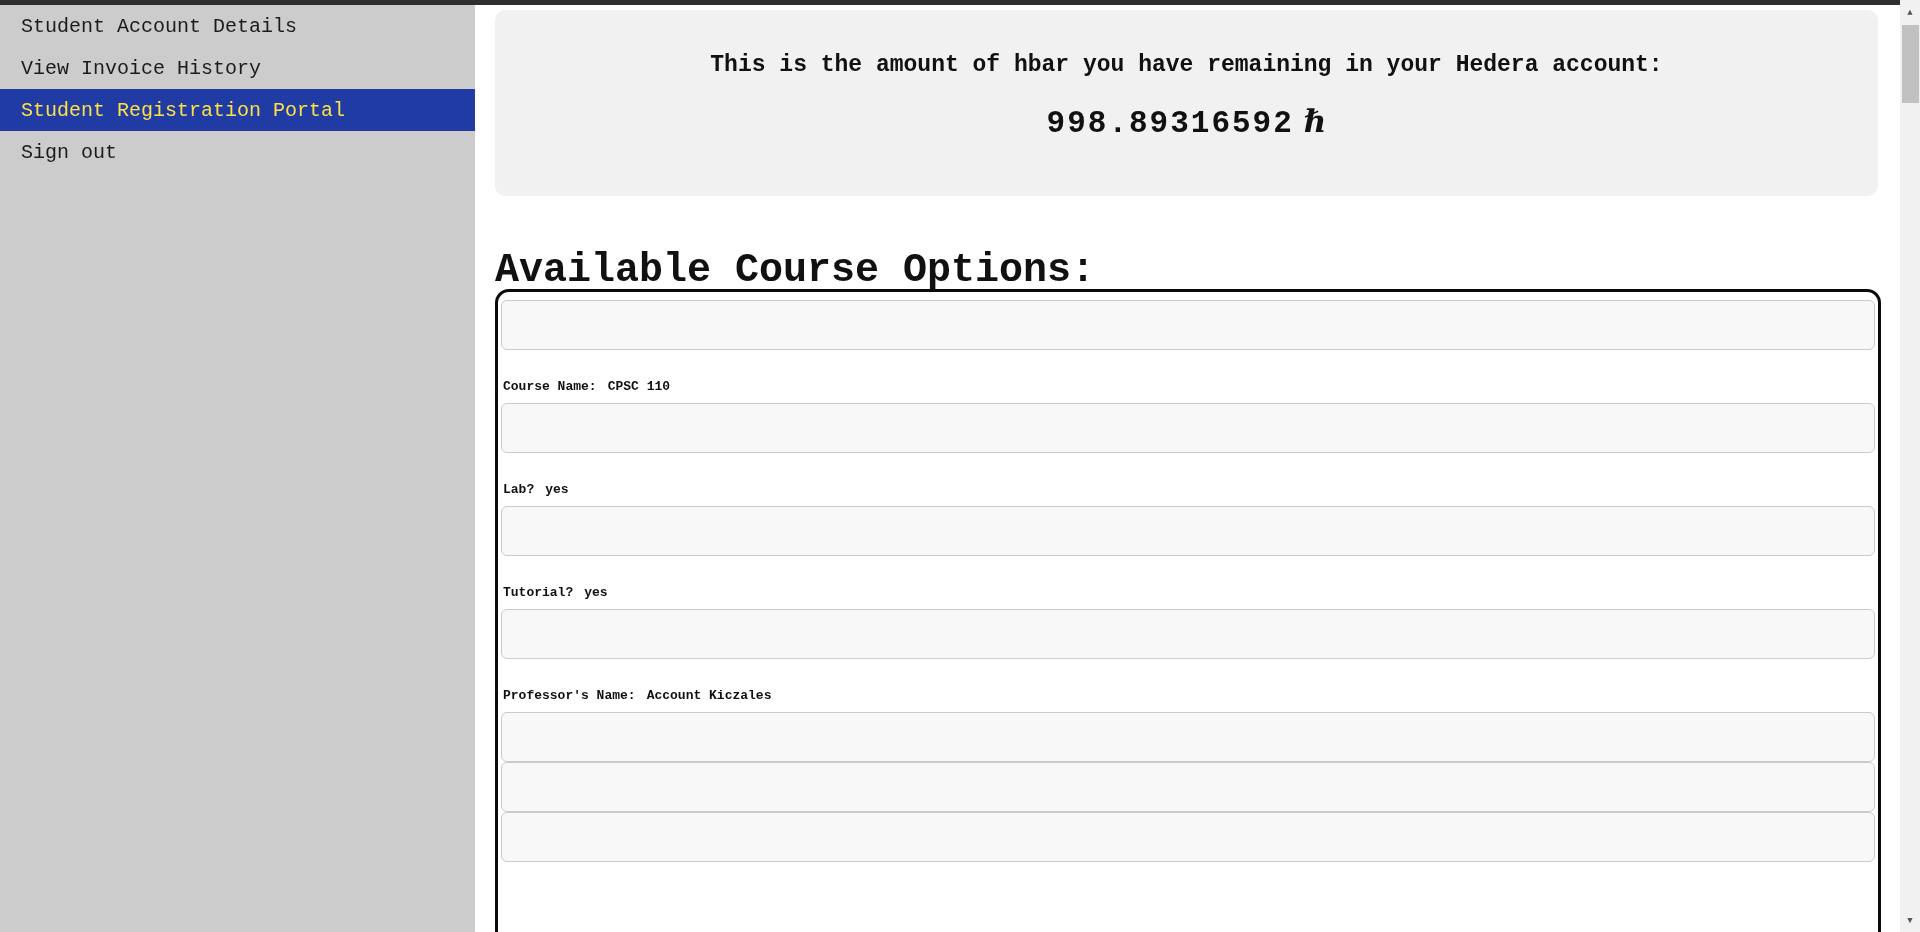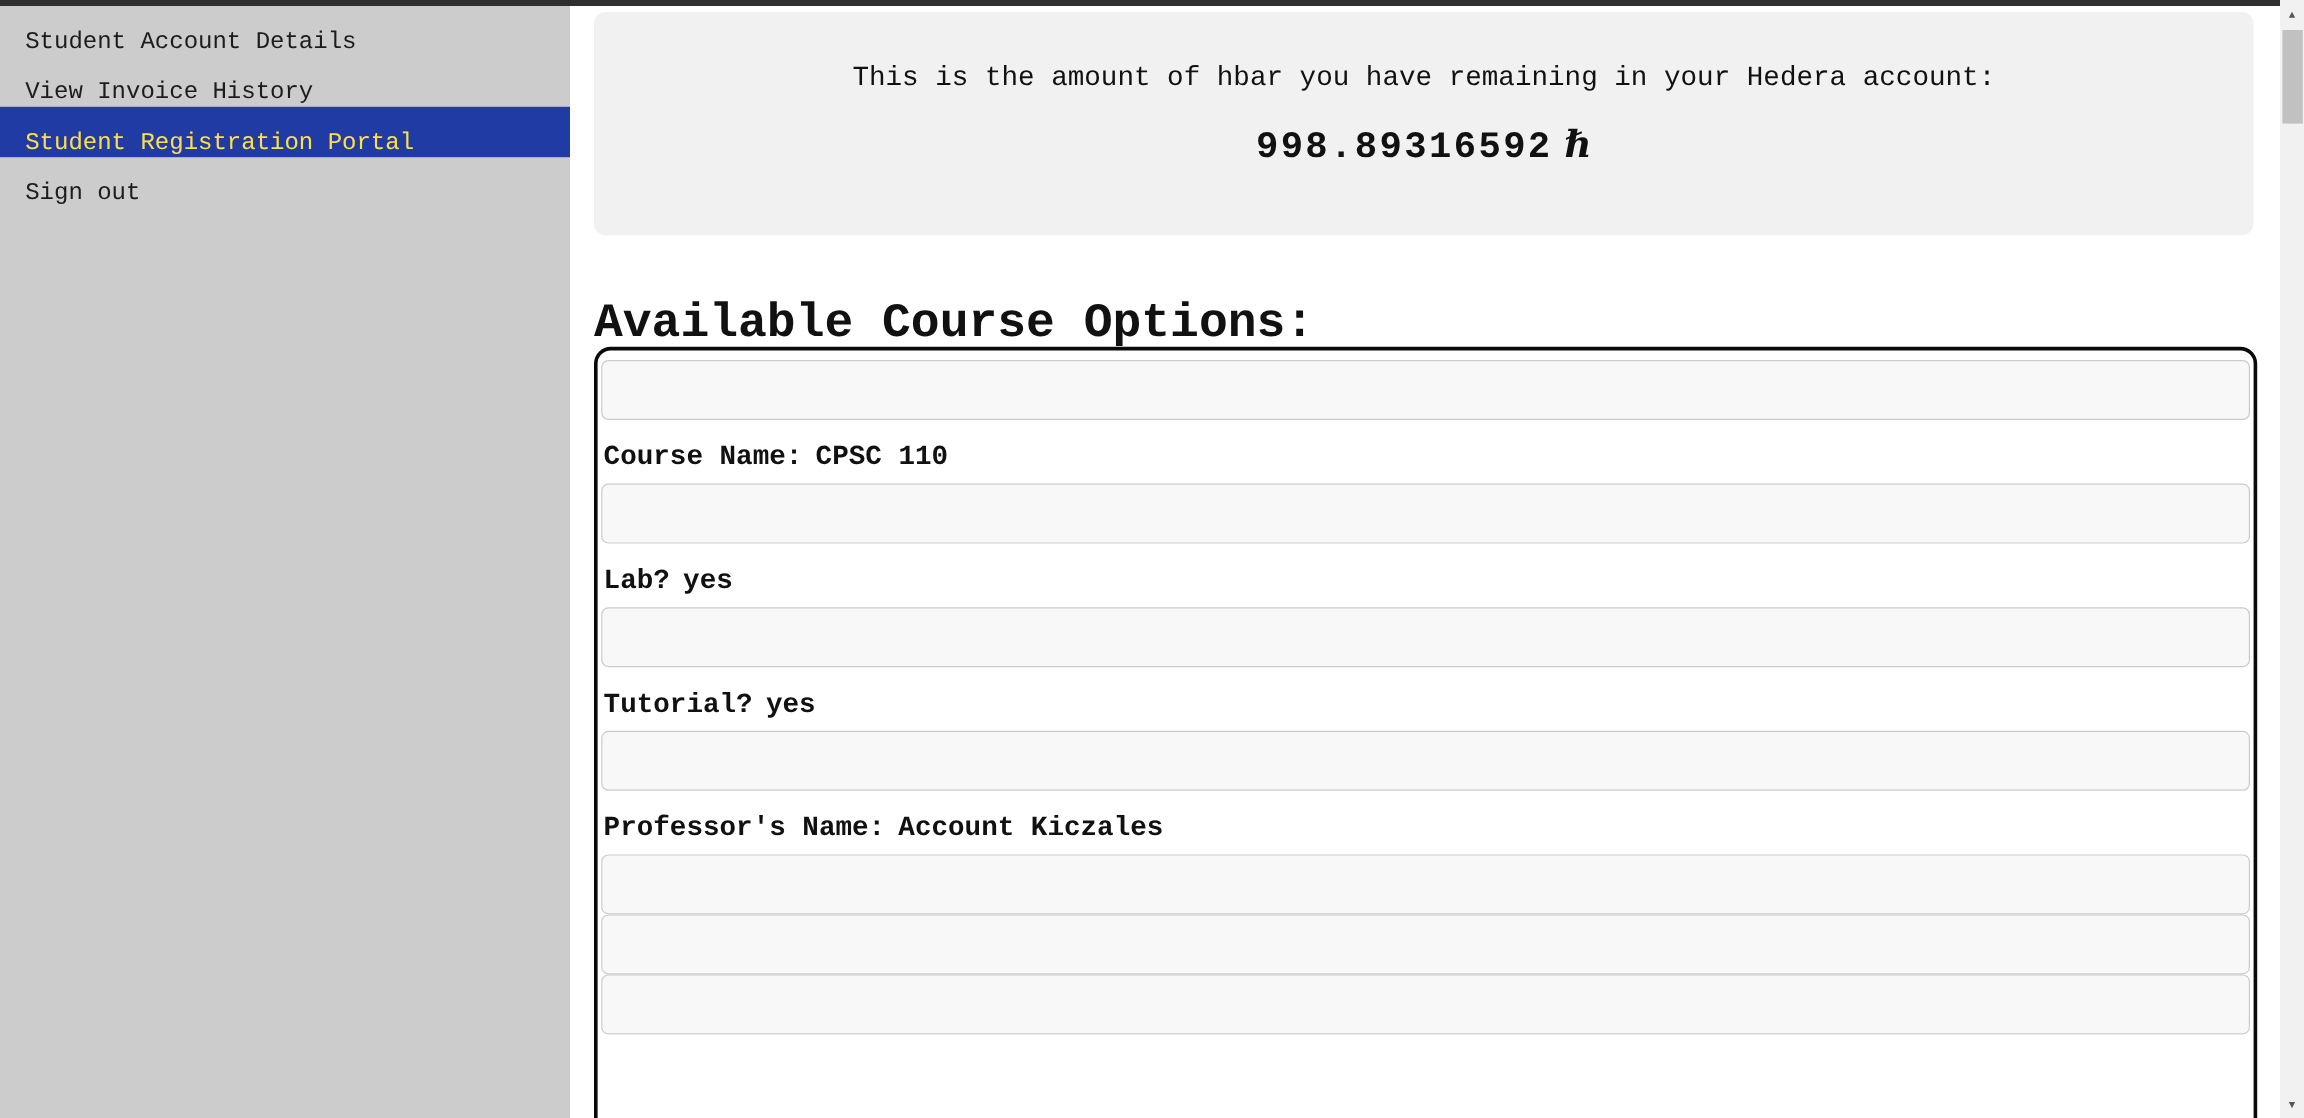--- a/index.html
+++ b/index.html
@@ -30,21 +30,21 @@
     position: absolute;
     left: 0; top: 0;
     width: 475px; height: 932px;
     background: #cccccc;
     padding-top: 5px;
     box-sizing: border-box;
   }
   .nav-item {
     height: 42px;
     display: flex;
-    align-items: flex-end;
+    align-items: center;
     padding-left: 21px;
     font-size: 20px;
     color: #1c1c1c;
     cursor: pointer;
     white-space: nowrap;
   }
   .nav-item.active {
     background: #203ba4;
     color: #fde047;
   }
@@ -62,21 +62,21 @@
     width: 1383px; height: 186px;
     background: #f1f1f1;
     border-radius: 10px;
   }
   .balance-message {
     position: absolute;
     top: 42px; left: 0;
     width: 100%;
     text-align: center;
     font-size: 23px;
-    font-weight: normal;
+    font-weight: bold;
     line-height: 26px;
   }
   .balance-amount-line {
     position: absolute;
     top: 92px; left: 0;
     width: 100%;
     text-align: center;
     font-size: 31px;
     font-weight: bold;
     line-height: 38px;
@@ -117,21 +117,21 @@
     background: #f8f8f8;
     border: 1px solid #cbcbcb;
     border-radius: 6px;
   }
   .field-row {
     height: 53px;
     box-sizing: border-box;
     display: flex;
     align-items: flex-end;
     padding: 0 0 9px 2px;
-    font-size: 23px;
+    font-size: 13px;
     white-space: nowrap;
   }
   .field-label { font-weight: bold; }
   .field-value { margin-left: 11px; font-weight: bold; }
 
   
   .scrollbar {
     position: absolute;
     right: 0; top: 0;
     width: 20px; height: 932px;

